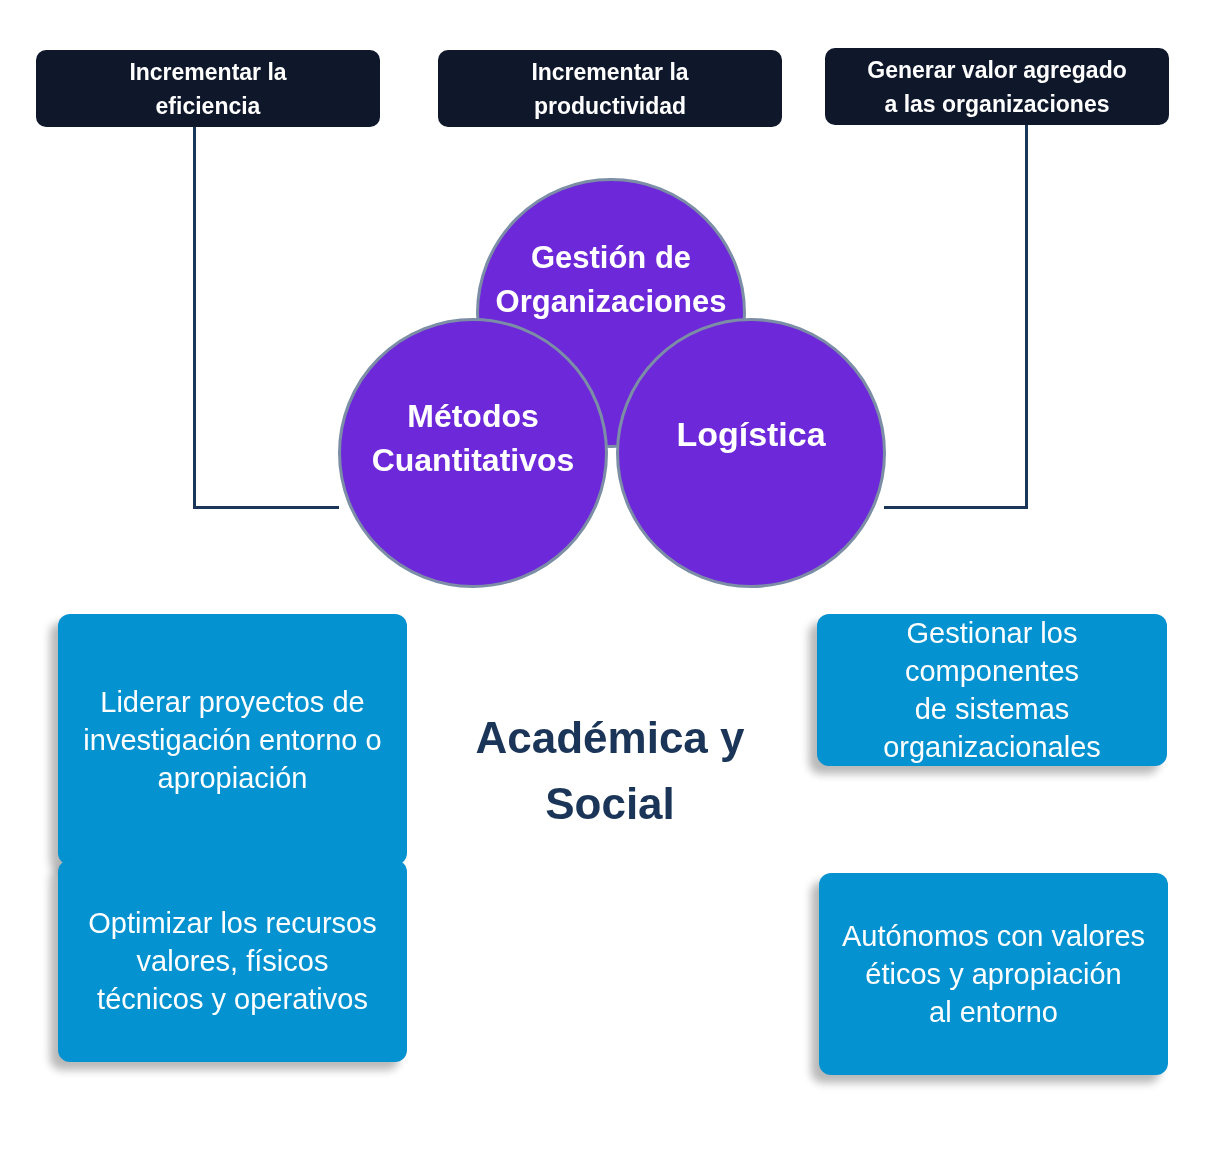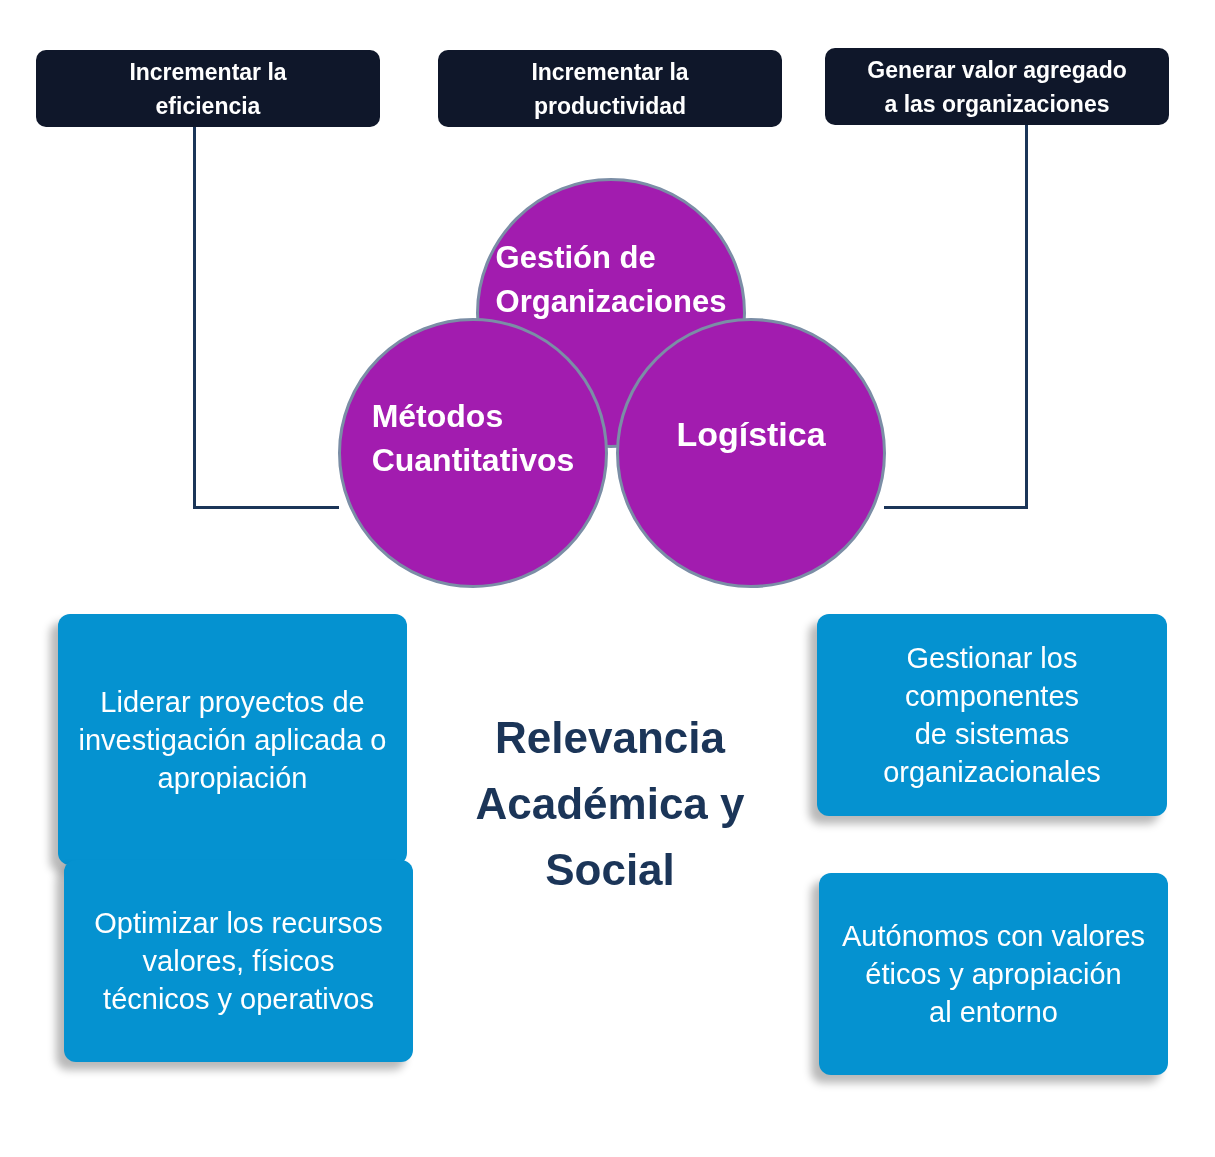--- a/index.html
+++ b/index.html
@@ -1,19 +1,19 @@
 <!DOCTYPE html>
 <html><head>
   <meta charset="utf-8">
   <style>
     html, body { margin:0; padding:0; background:#ffffff; }
     body { width:1215px; height:1157px; position:relative; overflow:hidden; font-family:"Liberation Sans", sans-serif; }
     .top-box { position:absolute; background:#0f172a; color:#fff; border-radius:10px; font-weight:bold; text-align:center; display:flex; align-items:center; justify-content:center; font-size:23px; line-height:34px; }
     .line { position:absolute; background:#1b3558; }
-    .circle { position:absolute; border-radius:50%; background:#a21caf; border:3px solid #7b8ea6; box-sizing:border-box; color:#fff; font-weight:bold; display:flex; align-items:center; justify-content:center; text-align:left; }
+    .circle { position:absolute; border-radius:50%; background:#6d28d9; border:3px solid #7b8ea6; box-sizing:border-box; color:#fff; font-weight:bold; display:flex; align-items:center; justify-content:center; text-align:center; }
     .circle span { display:block; }
     .blue-box { position:absolute; background:#0592d0; border-radius:12px; color:#fff; text-align:center; display:flex; align-items:center; justify-content:center; font-size:29px; line-height:38px; box-shadow:-8px 8px 8px rgba(0,0,0,0.28); }
     .center-title { position:absolute; left:440px; top:705px; width:340px; text-align:center; color:#1b3558; font-weight:bold; font-size:44px; line-height:66px; }
   </style>
 </head>
 <body>
 
 <div class="top-box" style="left:36px;top:50px;width:344px;height:77px;">
   <div>
     <div>Incrementar la</div>
@@ -50,41 +50,40 @@
     <span>Cuantitativos</span>
   </div>
 </div>
 <div class="circle" style="left:616px;top:318px;width:270px;height:270px;font-size:34px;line-height:46px;padding-bottom:38px;">
   <div>
     <span>Logística</span>
   </div>
 </div>
 
 <div class="center-title">
-  <div>Relevancia</div>
   <div>Académica y</div>
   <div>Social</div>
 </div>
 
 <div class="blue-box" style="left:58px;top:614px;width:349px;height:251px;">
   <div>
     <div>Liderar proyectos de</div>
-    <div>investigación aplicada o</div>
+    <div>investigación entorno o</div>
     <div>apropiación</div>
   </div>
 </div>
-<div class="blue-box" style="left:64px;top:860px;width:349px;height:202px;">
+<div class="blue-box" style="left:58px;top:860px;width:349px;height:202px;">
   <div>
     <div>Optimizar los recursos</div>
     <div>valores, físicos</div>
     <div>técnicos y operativos</div>
   </div>
 </div>
 
-<div class="blue-box" style="left:817px;top:614px;width:350px;height:202px;">
+<div class="blue-box" style="left:817px;top:614px;width:350px;height:152px;">
   <div>
     <div>Gestionar los</div>
     <div>componentes</div>
     <div>de sistemas</div>
     <div>organizacionales</div>
   </div>
 </div>
 <div class="blue-box" style="left:819px;top:860px;width:349px;height:202px;margin-top:13px;">
   <div>
     <div>Autónomos con valores</div>

